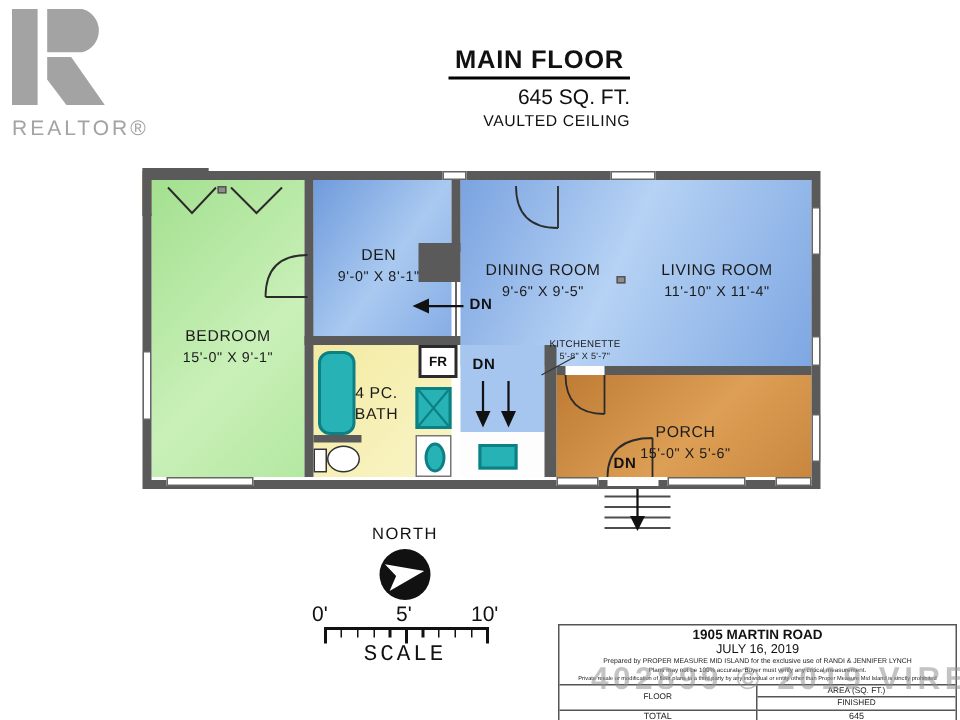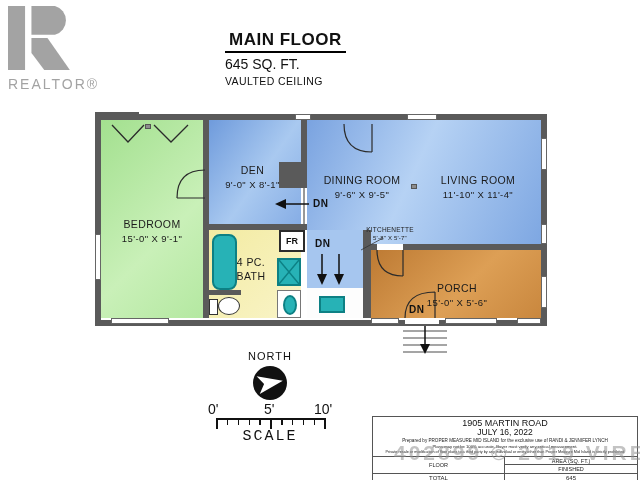--- a/index.html
+++ b/index.html
@@ -3,21 +3,21 @@
 <meta charset="utf-8">
 <style>
   html,body{margin:0;padding:0;}
   .screen{position:relative;width:640px;height:480px;background:#ffffff;overflow:hidden;
           font-family:"Liberation Sans",sans-serif;color:#111;}
   .abs{position:absolute;}
 
   
   .logo-wrap{left:8px;top:6px;width:110px;text-align:left;}
   .logo-brand{font-size:14px;letter-spacing:2px;color:#a3a3a3;margin-top:2px;}
-  .title-wrap{left:225px;top:30px;width:195px;text-align:left;}
+  .title-wrap{left:225px;top:30px;width:195px;text-align:right;}
   .title-main{font-size:17px;font-weight:bold;letter-spacing:.5px;border-bottom:2px solid #000;
               display:inline-block;padding:0 4px 1px 4px;}
   .title-sub{font-size:14px;font-weight:normal;margin-top:3px;}
   .title-sub2{font-size:10.5px;font-weight:normal;margin-top:3px;letter-spacing:.4px;}
 
   
   .plan{left:95px;top:112px;width:460px;height:260px;}
   .wall{background:#5a5a5a;}
   .envelope{left:0;top:2px;width:452px;height:212px;border:6px solid #5a5a5a;box-sizing:border-box;}
   .room{position:absolute;}
@@ -53,21 +53,21 @@
   .compass{left:251px;top:364px;}
   .tick-label{position:absolute;font-size:14px;color:#111;}
   .ruler{left:216px;top:418px;width:110px;height:10px;border-top:2px solid #111;display:flex;justify-content:space-between;}
   .ruler i{display:block;width:1.5px;height:5px;background:#111;}
   .ruler i:nth-child(1),.ruler i:nth-child(6),.ruler i:nth-child(11){height:9px;}
   .scale-label{left:228px;top:428px;width:84px;text-align:center;font-size:15px;letter-spacing:2px;font-family:Liberation Mono, monospace;}
 
   
   .ibox{left:372px;top:416px;width:266px;border:1px solid #555;background:#fff;box-sizing:border-box;}
   .ibox-top{border-bottom:1px solid #555;text-align:center;padding:1px 2px 2px 2px;}
-  .ib-address{font-size:9px;font-weight:normal;line-height:1.15;}
+  .ib-address{font-size:9px;font-weight:bold;line-height:1.15;}
   .ib-date{font-size:8.5px;line-height:1.15;}
   .ib-d1{font-size:4.6px;line-height:1.3;color:#222;}
   .ib-d2{font-size:4.2px;line-height:1.3;color:#222;}
   .ib-d3{font-size:3.8px;line-height:1.3;color:#222;white-space:nowrap;}
   .ib-row{display:flex;}
   .ib-cell{box-sizing:border-box;font-size:5.5px;text-align:center;color:#222;}
   .ib-left{width:50%;border-right:1px solid #555;display:flex;align-items:center;justify-content:center;}
   .ib-right{width:50%;}
   .ib-r1{border-bottom:1px solid #555;height:8px;line-height:8px;}
   .ib-r2{height:8px;line-height:8px;}
@@ -235,21 +235,21 @@
       <i></i>
       <i></i>
       <i></i>
       <i></i>
   </div>
   <div class="abs scale-label">SCALE</div>
 
   <div class="abs ibox">
     <div class="ibox-top">
       <div class="ib-address">1905 MARTIN ROAD</div>
-      <div class="ib-date">JULY 16, 2022</div>
+      <div class="ib-date">JULY 16, 2019</div>
       <div class="ib-d1">Prepared by PROPER MEASURE MID ISLAND for the exclusive use of RANDI &amp; JENNIFER LYNCH</div>
       <div class="ib-d2">Plans may not be 100% accurate. Buyer must verify any critical measurement.</div>
       <div class="ib-d3">Private resale or modification of floor plans to a third party by any individual or entity other than Proper Measure Mid Island is strictly prohibited</div>
     </div>
     <div class="ib-row">
       <div class="ib-cell ib-left">FLOOR</div>
       <div class="ib-right">
         <div class="ib-cell ib-r1">AREA (SQ. FT.)</div>
         <div class="ib-cell ib-r2">FINISHED</div>
       </div>

